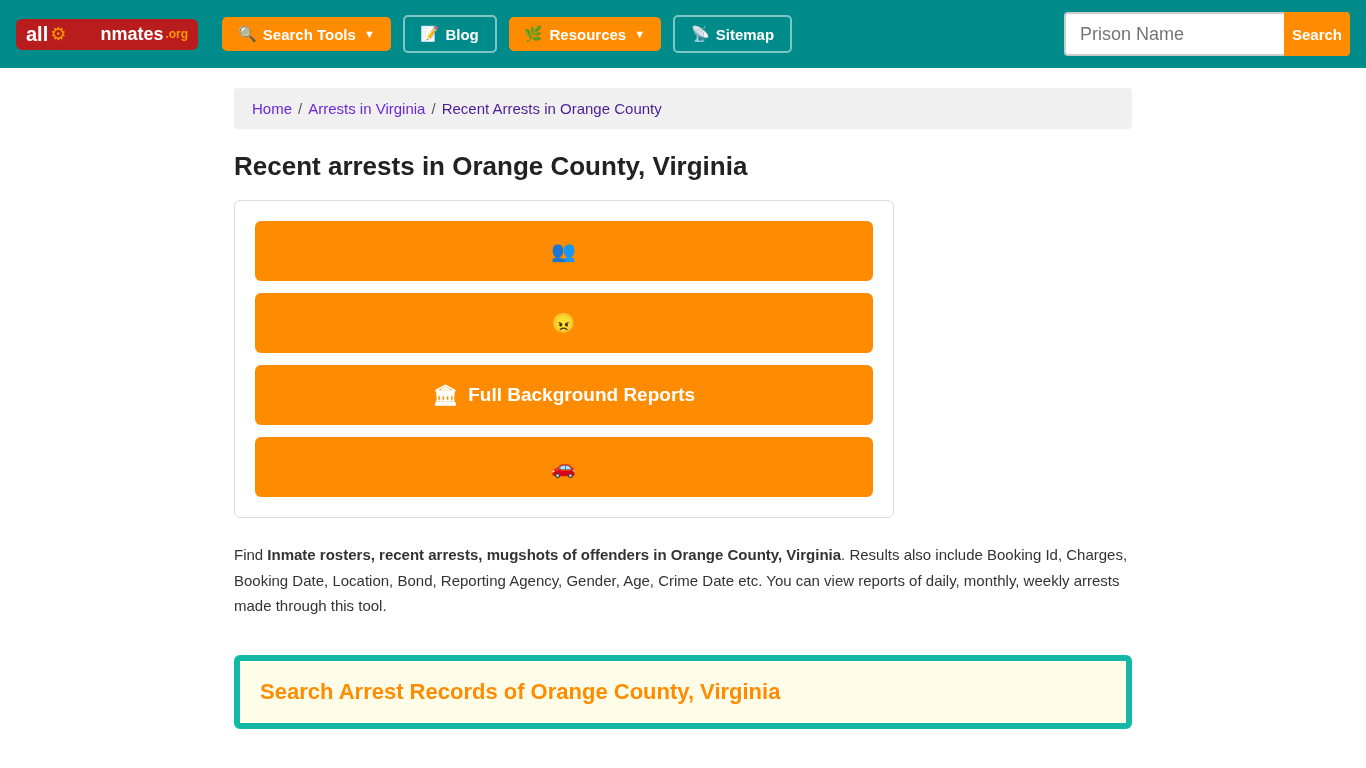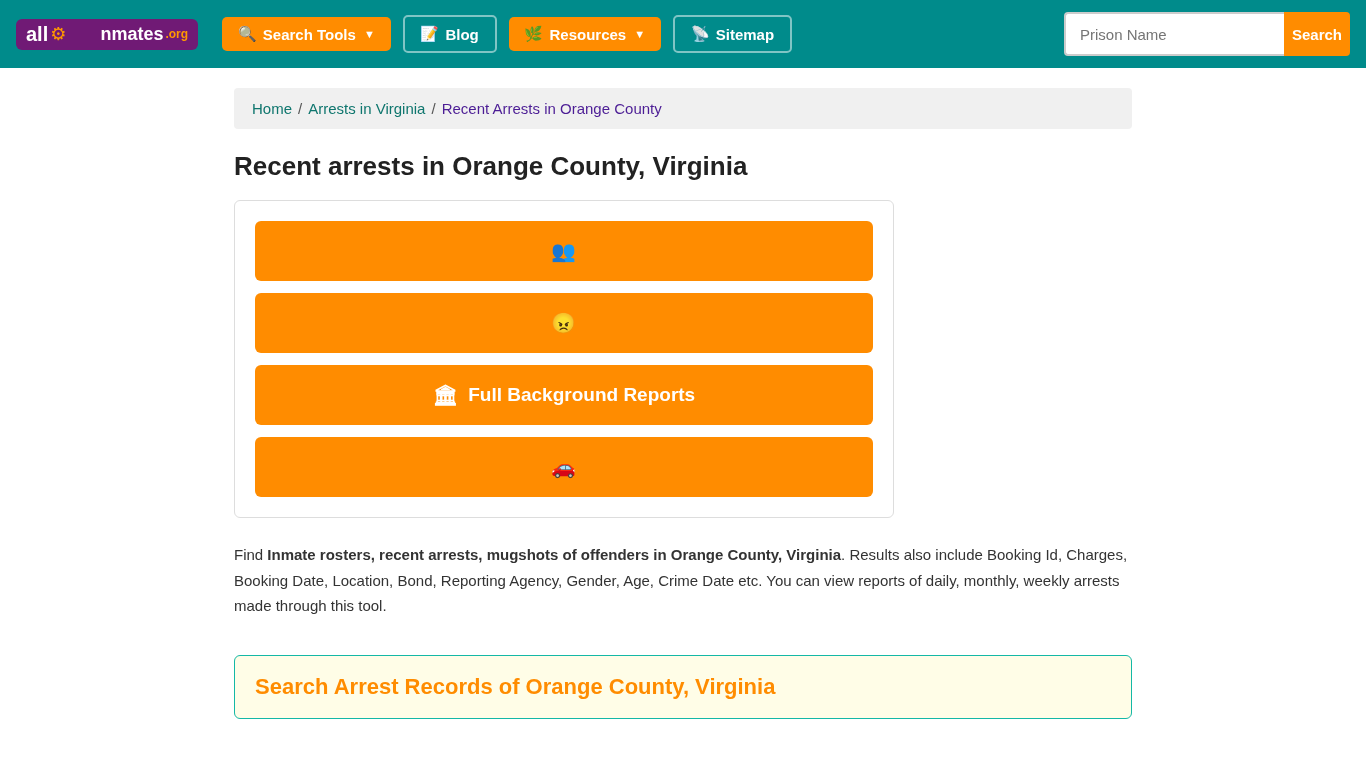--- a/index.html
+++ b/index.html
@@ -13,21 +13,21 @@
       padding: 0 16px;
       height: 68px;
       gap: 12px;
     }
     .logo-area {
       display: flex;
       align-items: center;
       margin-right: 12px;
     }
     .logo-box {
-      background: #701a75;
+      background: #b91c1c;
       border-radius: 6px;
       padding: 4px 10px;
       display: flex;
       align-items: center;
       gap: 2px;
     }
     .logo-text-all { color: #fff; font-size: 20px; font-weight: bold; }
     .logo-text-inmates { color: #fff; font-size: 18px; font-weight: bold; margin-left: 32px; }
     .logo-text-org { color: #f90; font-size: 12px; font-weight: bold; }
     .logo-gear {
@@ -69,21 +69,21 @@
     .search-area {
       display: flex;
       align-items: center;
       gap: 0;
     }
     .search-input {
       border: 2px solid #ccc;
       border-right: none;
       border-radius: 4px 0 0 4px;
       padding: 10px 14px;
-      font-size: 15px;
+      font-size: 18px;
       width: 220px;
       outline: none;
       height: 44px;
     }
     .search-btn {
       background: #FF8C00;
       border: none;
       border-radius: 0 4px 4px 0;
       color: #fff;
       font-size: 15px;
@@ -107,21 +107,21 @@
       padding: 12px 18px;
       margin-bottom: 22px;
     }
     .breadcrumb {
       display: flex;
       align-items: center;
       gap: 6px;
       font-size: 15px;
     }
     .breadcrumb a {
-      color: #0f766e;
+      color: #6d28d9;
       text-decoration: none;
     }
     .breadcrumb .sep { color: #555; }
     .breadcrumb .current { color: #4c1d95; }
 
     
     .page-title {
       font-size: 26px;
       font-weight: bold;
       color: #222;
@@ -163,21 +163,21 @@
       font-size: 15px;
       line-height: 1.7;
       color: #333;
       margin-bottom: 36px;
     }
     .description strong { font-weight: bold; }
 
     
     .search-records-box {
       background: #fffde7;
-      border: 1px solid #14b8a6;
+      border: 6px solid #14b8a6;
       border-radius: 6px;
       padding: 18px 20px;
       margin-top: 4px;
     }
     .search-records-title {
       color: #FF8C00;
       font-size: 22px;
       font-weight: bold;
       margin-bottom: 0;
     }

